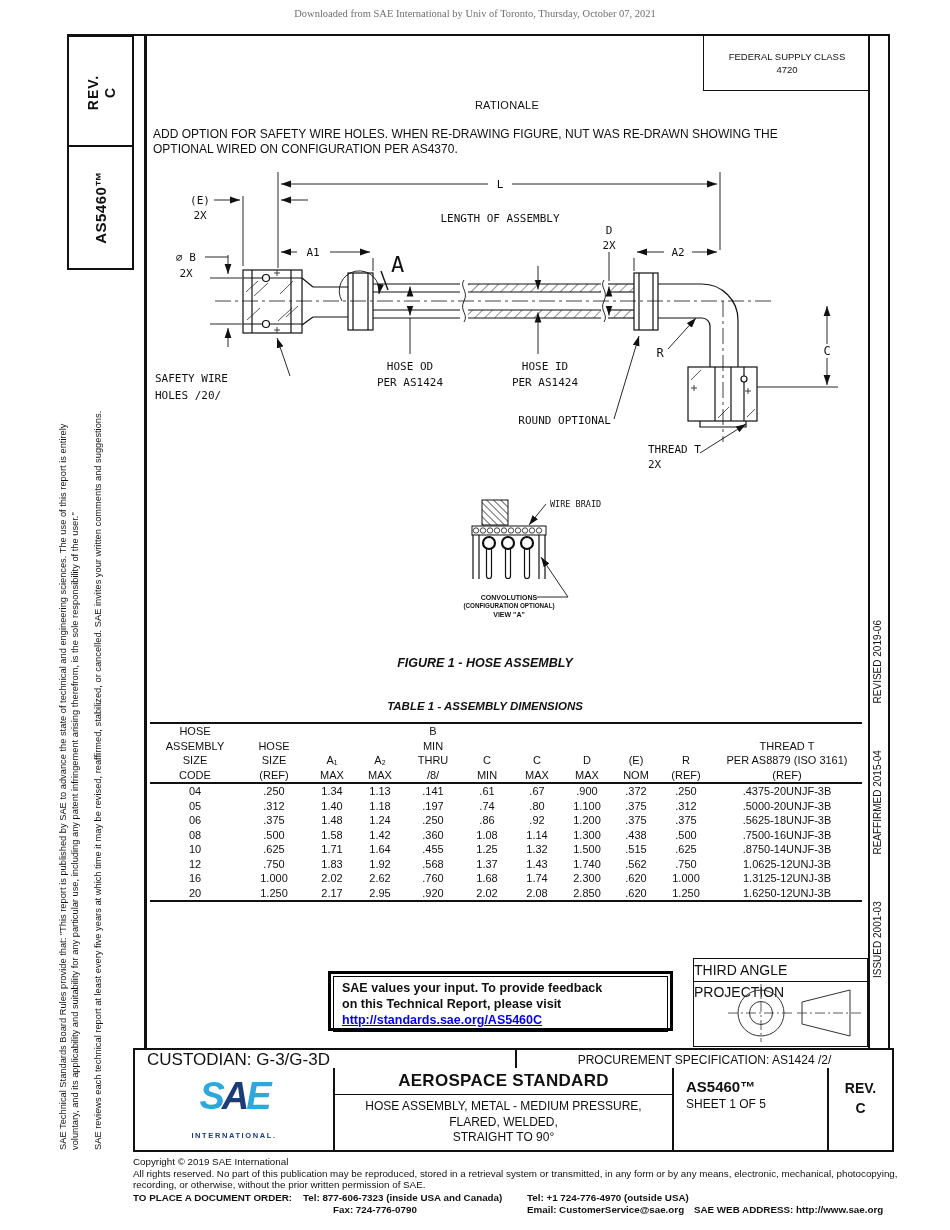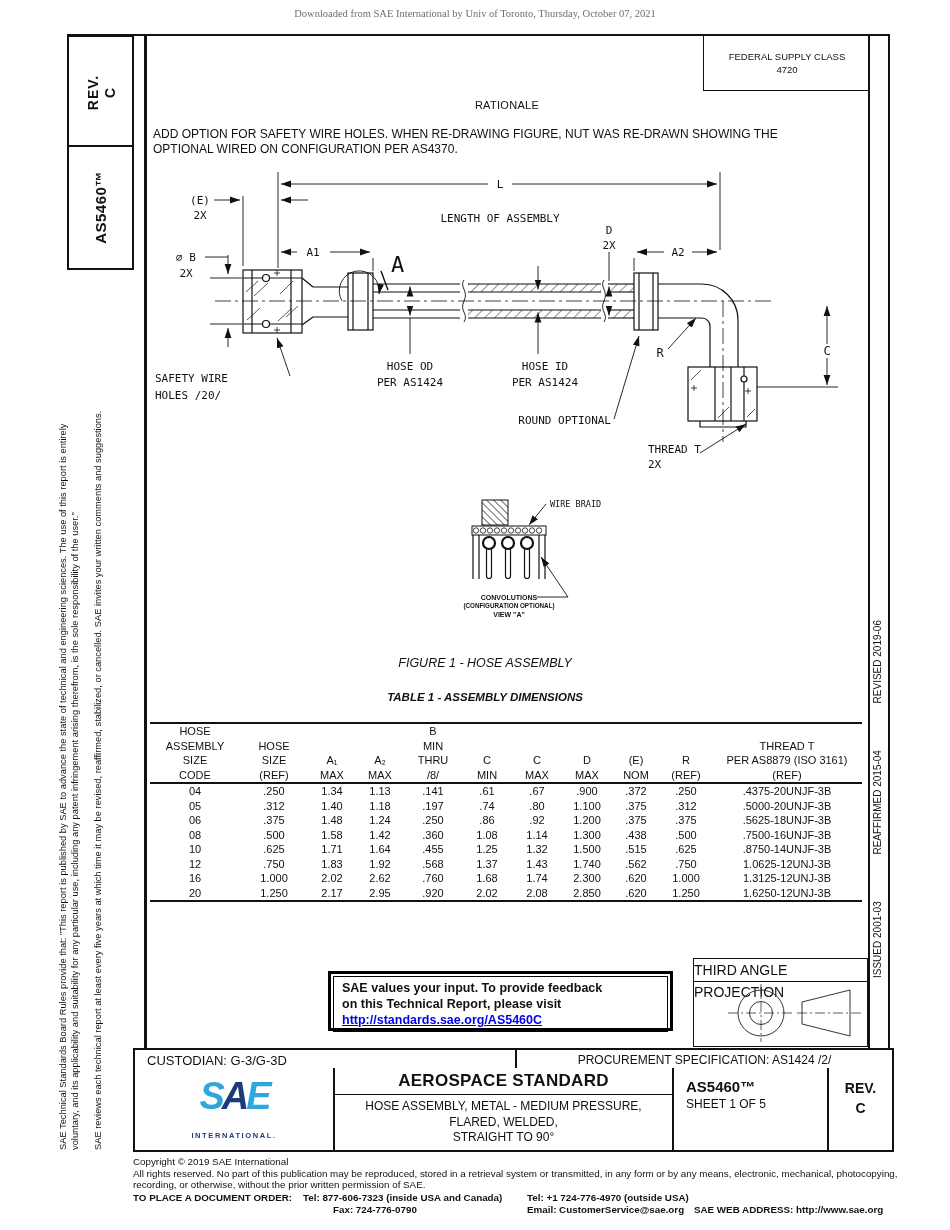--- a/index.html
+++ b/index.html
@@ -23,40 +23,40 @@
   .disclaimer{transform-origin:0 0;transform:rotate(-90deg);font-size:9.3px;line-height:11.5px;color:#111;white-space:nowrap;}
   .disclaimer .p2{margin-top:12px;}
   .issued{transform-origin:0 0;transform:rotate(-90deg);font-size:10px;display:flex;justify-content:space-between;white-space:nowrap;}
   
   .fsc-box{border-left:1.5px solid #111;border-bottom:1.5px solid #111;
     display:flex;flex-direction:column;align-items:center;justify-content:center;
     font-size:9.5px;line-height:13px;text-align:center;}
   .rationale-title{font-size:11px;letter-spacing:.3px;text-align:center;}
   .rationale-text{font-size:12px;line-height:14.5px;white-space:pre-line;}
   
-  .fig-caption{font-weight:normal;font-style:italic;font-size:12.5px;text-align:center;}
-  .tbl-caption{font-weight:bold;font-style:italic;font-size:11.5px;text-align:center;}
+  .fig-caption{font-weight:bold;font-style:italic;font-size:12.5px;text-align:center;}
+  .tbl-caption{font-weight:bold;font-style:italic;font-size:11.5px;text-align:center;margin-top:9px;}
   
   table.dims{border-collapse:collapse;table-layout:fixed;width:712px;
     font-size:11px;line-height:14.5px;border-top:2px solid #111;border-bottom:2.5px solid #111;}
   table.dims thead{border-bottom:2px solid #111;}
   table.dims th{font-weight:normal;vertical-align:bottom;white-space:pre-line;padding:0;text-align:center;
     font-family:"Liberation Sans","DejaVu Sans",sans-serif;}
   table.dims td{padding:0;text-align:center;font-family:"Liberation Sans","DejaVu Sans",sans-serif;}
   
   .feedback-outer{border:3px solid #000;background:#fff;}
   .feedback-inner{border:1px solid #000;margin:2px;padding:3px 8px;}
   .feedback-inner div{font-size:12.5px;font-weight:bold;line-height:16px;}
   .feedback-link{color:#0000EE;text-decoration:underline;}
   
   .taproj{border:1.5px solid #111;background:#fff;}
   .taproj .cap{border-bottom:1.5px solid #111;font-size:14px;text-align:left;line-height:22px;height:22px;}
   
   .custodian-row{border:2px solid #111;display:flex;background:#fff;}
-  .custodian-cell{width:368px;border-right:2px solid #111;font-size:13px;display:flex;align-items:center;padding-left:12px;}
+  .custodian-cell{width:368px;border-right:2px solid #111;font-size:17px;display:flex;align-items:center;padding-left:12px;}
   .procurement-cell{flex:1;font-size:12px;display:flex;align-items:center;justify-content:center;}
   .title-row{border:2px solid #111;border-top:none;display:flex;background:#fff;}
   .cell-logo{width:198px;border-right:2px solid #111;display:flex;flex-direction:column;align-items:center;justify-content:center;}
   .cell-title{width:337px;border-right:2px solid #111;text-align:center;}
   .cell-doc{width:141px;border-right:2px solid #111;padding:10px 0 0 12px;}
   .cell-rev{flex:1;text-align:center;padding-top:10px;}
   .aero-std{font-size:17px;font-weight:bold;letter-spacing:.3px;line-height:26px;border-bottom:1.5px solid #111;}
   .sub-title{font-size:12px;line-height:15.5px;padding-top:4px;}
   .doc-big{font-size:15px;font-weight:bold;}
   .doc-sheet{font-size:12px;margin-top:2px;}

